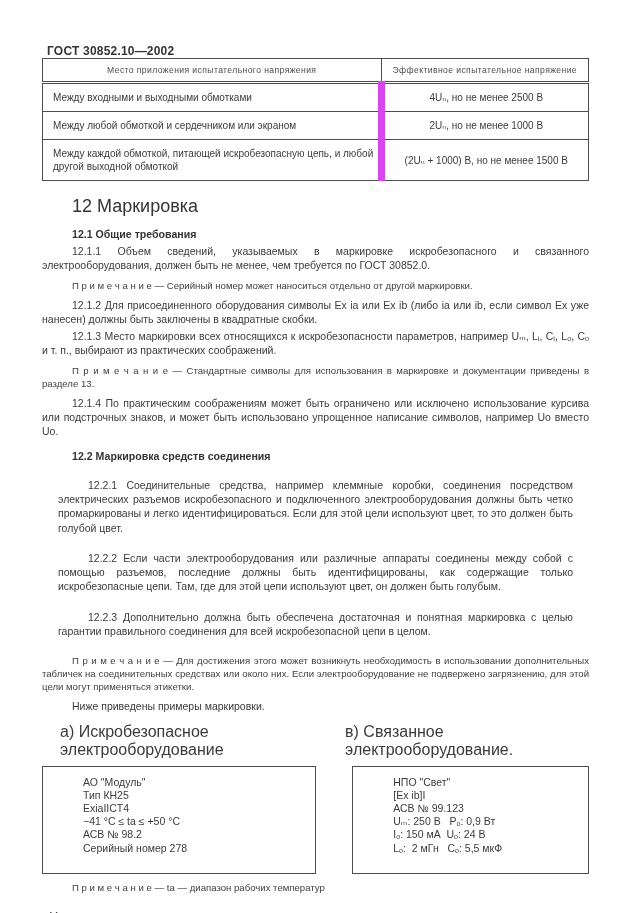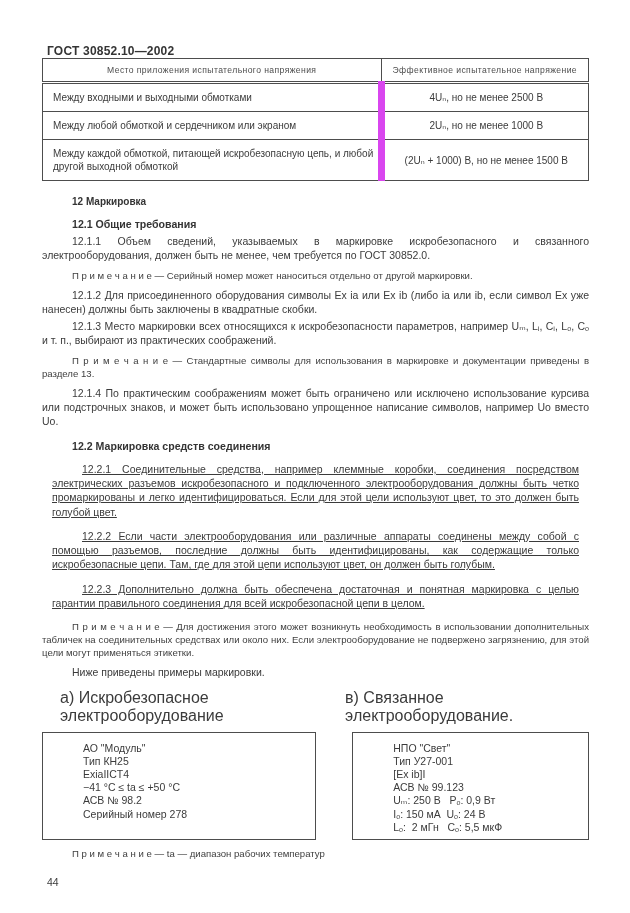--- a/index.html
+++ b/index.html
@@ -54,41 +54,41 @@
     color: #3b3b3b;
     padding: 7px 0;
     border-top: 1px solid #4d4d4d;
     vertical-align: middle;
     line-height: 13px;
   }
   table.gost tbody tr:first-child td { border-top: none; }
   table.gost td.place { text-align: left; padding-left: 10px; }
   table.gost td.volt { text-align: center; border-left: 7px solid #d946ef; }
   h1.sec {
-    font-size: 10px;
-    font-weight: bold;
+    font-size: 18px;
+    font-weight: normal;
     color: #343434;
     margin: 15px 0 0 0;
     padding-left: 30px;
   }
   h2.subsec {
     font-size: 10.6px;
     font-weight: bold;
     color: #343434;
     margin: 11px 0 4px 0;
     padding-left: 30px;
   }
   p.body {
     font-size: 10.5px;
     line-height: 14.3px;
     text-align: justify;
     text-indent: 30px;
     margin: 3px 0;
   }
-  p.tight { margin: 10px; text-decoration: underline; }
+  p.tight { margin: 16px; }
   p.note {
     font-size: 9.6px;
     line-height: 13px;
     text-align: justify;
     text-indent: 30px;
     margin: 6px 0;
     color: #3e3e3e;
   }
   .examples-labels {
     display: flex;
@@ -186,21 +186,20 @@
     <div class="mark-box left">
       <div class="box-line">АО "Модуль"</div>
       <div class="box-line">Тип КН25</div>
       <div class="box-line">ExiaIICT4</div>
       <div class="box-line">−41 °C ≤ ta ≤ +50 °C</div>
       <div class="box-line">АСВ № 98.2</div>
       <div class="box-line">Серийный номер 278</div>
     </div>
     <div class="mark-box right">
       <div class="box-line">НПО "Свет"</div>
-      <div class="box-line">Тип У27-001</div>
       <div class="box-line">[Ex ib]I</div>
       <div class="box-line">АСВ № 99.123</div>
       <div class="box-line">Uₘ: 250 В   Pₒ: 0,9 Вт</div>
       <div class="box-line">Iₒ: 150 мА  Uₒ: 24 В</div>
       <div class="box-line">Lₒ:  2 мГн   Cₒ: 5,5 мкФ</div>
     </div>
   </div>
 
   <p class="note ex-note">П р и м е ч а н и е — ta — диапазон рабочих температур</p>
 

